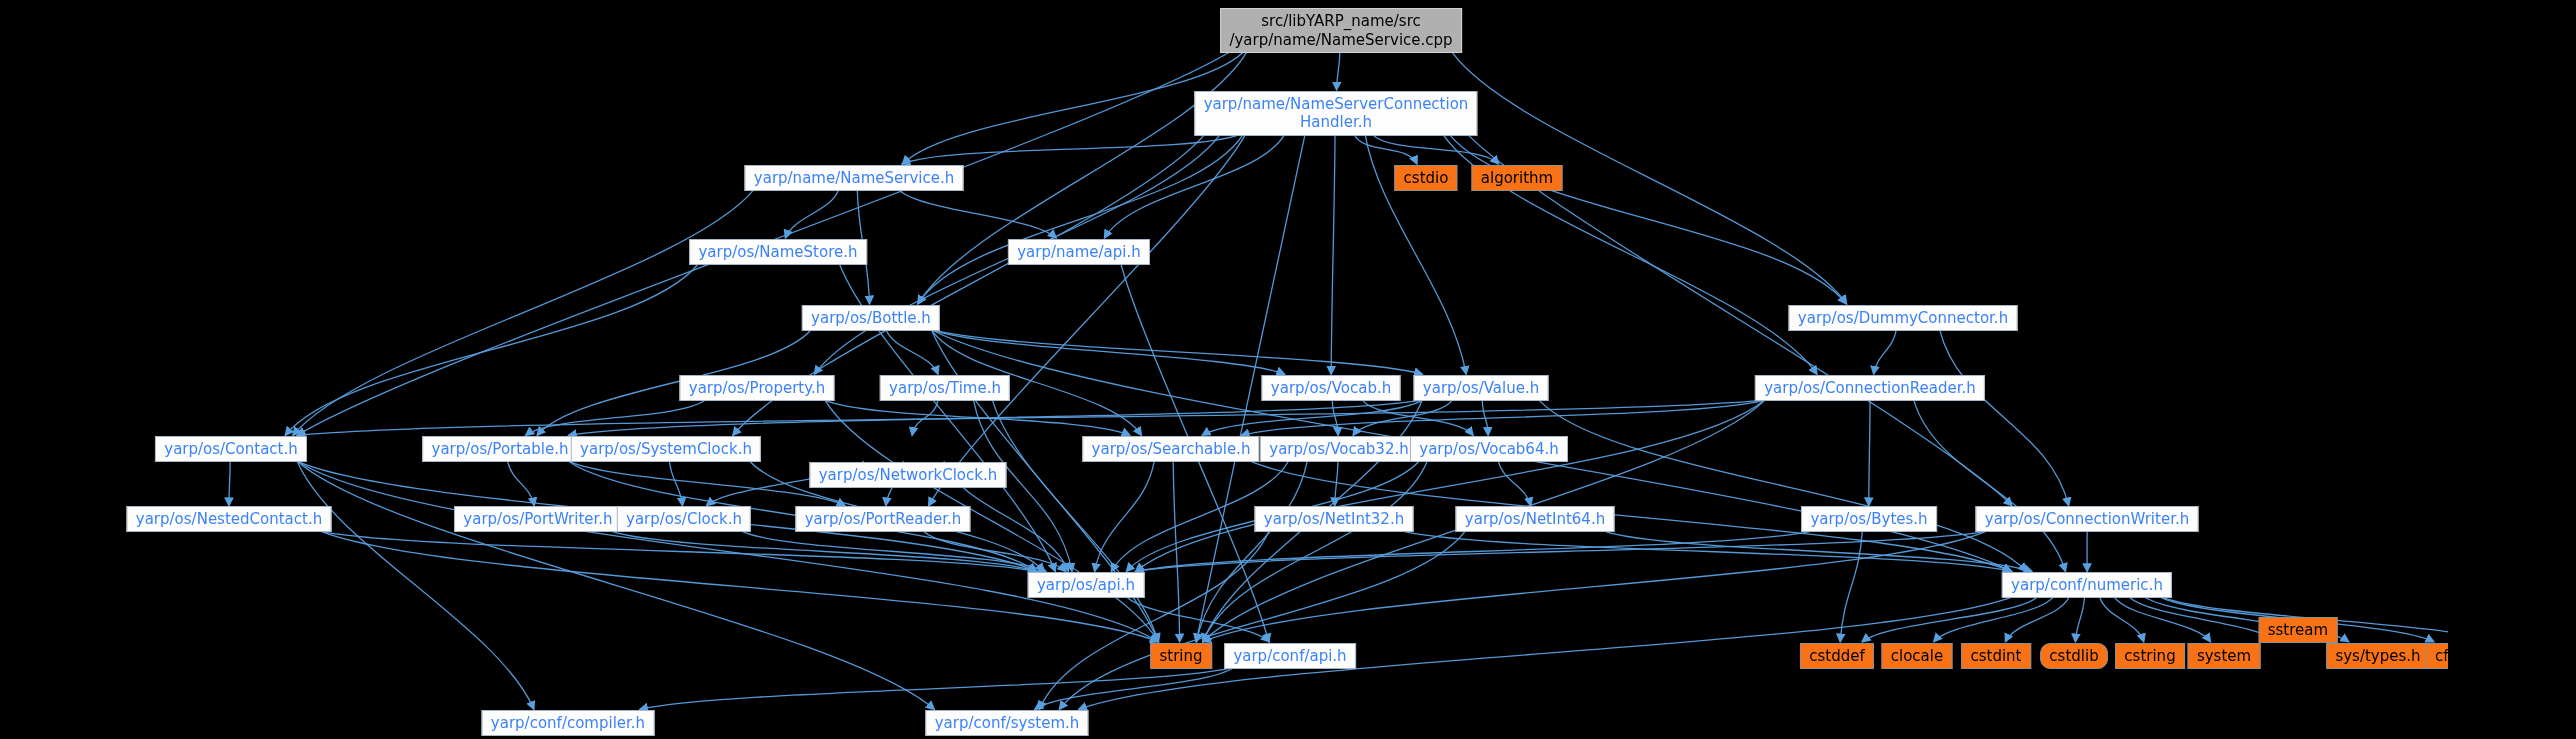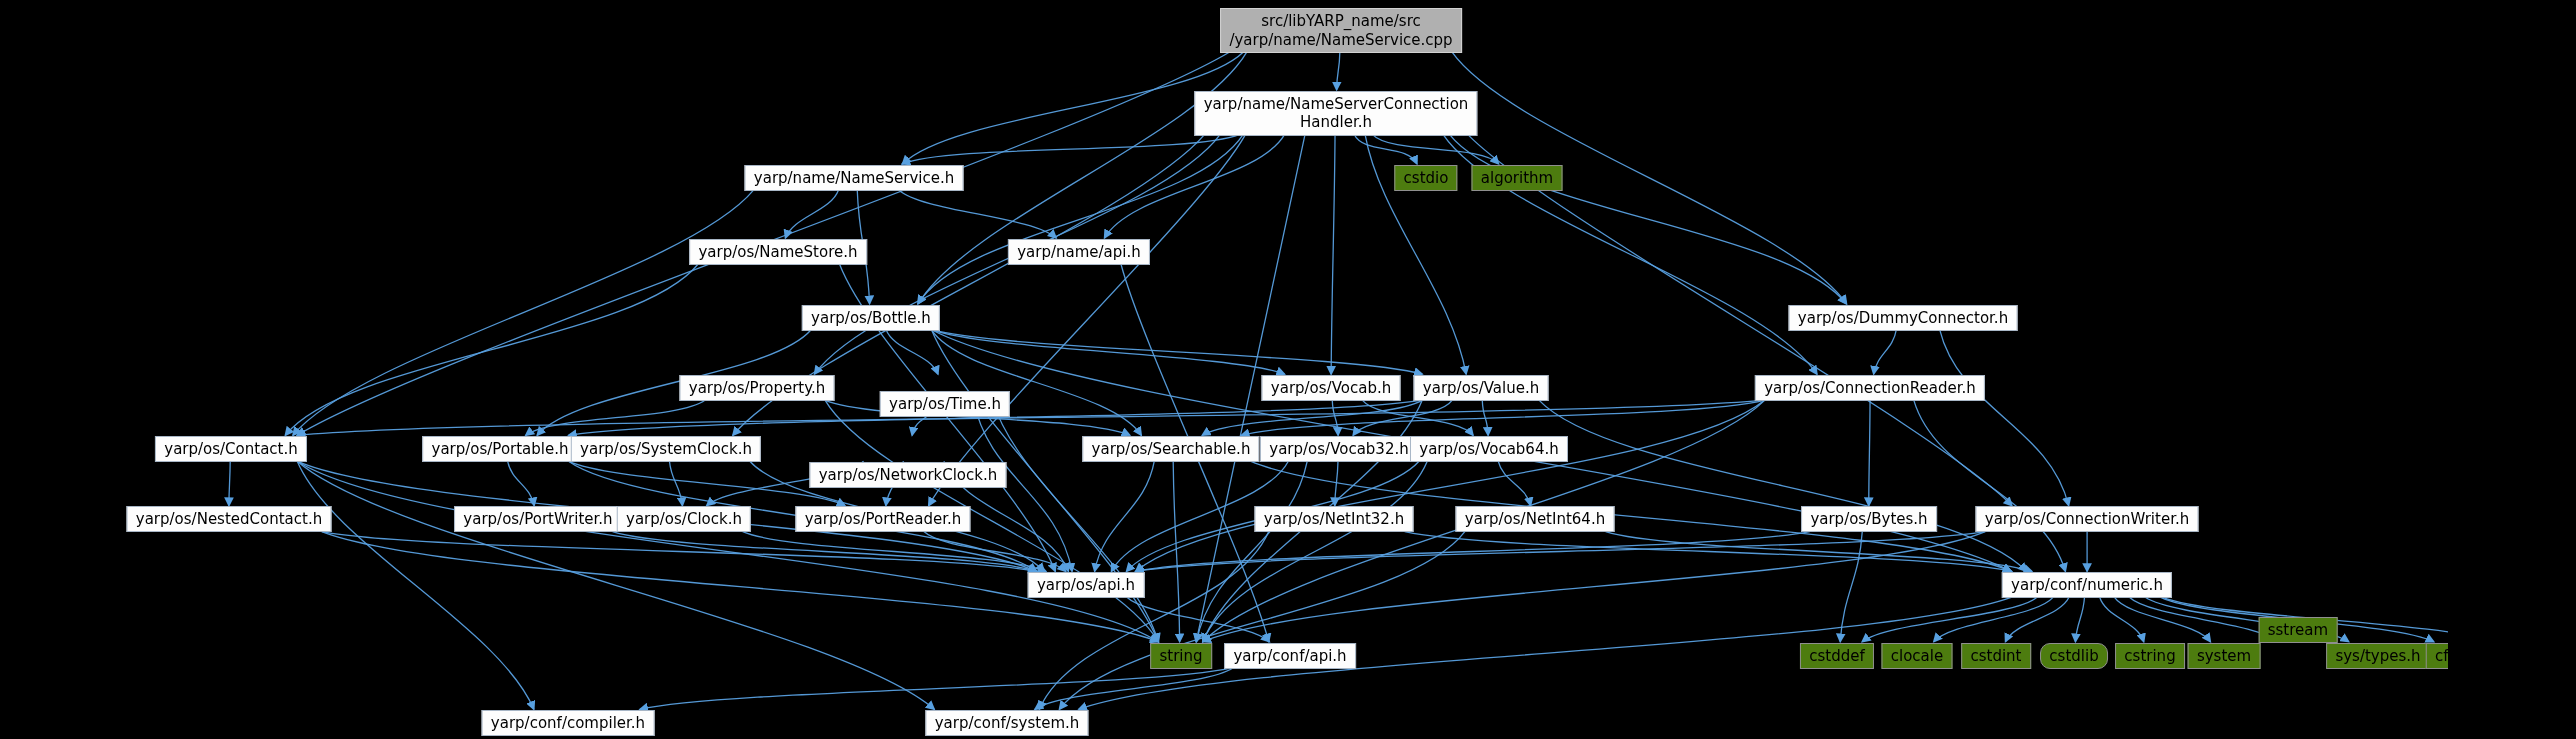--- a/index.html
+++ b/index.html
@@ -16,24 +16,24 @@
     position: absolute;
     transform: translateX(-50%);
     z-index: 2;
     white-space: pre;
     text-align: center;
     font-size: 15px;
     line-height: 18.5px;
     padding: 2.8px 8.3px;
     border: 0.9px solid #a8b6c6;
     background: #fdfdfd;
-    color: #000000;
+    color: #3b82f6;
     box-sizing: border-box;
   }
-  .node.system { background: #4d7c0f; border: 0.9px solid #8f8f8f; color: #000; text-align: center; }
+  .node.system { background: #f97316; border: 0.9px solid #8f8f8f; color: #000; text-align: center; }
   .node.root   { background: #b0b0b0; border: 0.9px solid #d2d2d2; color: #000; }
 </style>
 </head>
 <body>
 
 <div id="stage">
   <svg id="edges" width="2576" height="740" viewBox="0 0 2782 799" xmlns="http://www.w3.org/2000/svg">
     <defs>
       <marker id="arrow" viewBox="0 0 10 10" refX="8.5" refY="5" markerWidth="7.5" markerHeight="7.5" orient="auto">
         <path d="M0,0 L10,5 L0,10 z" fill="#58a0e0"></path>
@@ -152,21 +152,21 @@
     <div class="node header" style="left: 1336px; top: 91px;">yarp/name/NameServerConnection
 Handler.h</div>
     <div class="node system" style="left: 1426px; top: 165px;">cstdio</div>
     <div class="node system" style="left: 1517px; top: 165px;">algorithm</div>
     <div class="node header" style="left: 854px; top: 165px;">yarp/name/NameService.h</div>
     <div class="node header" style="left: 778px; top: 239px;">yarp/os/NameStore.h</div>
     <div class="node header" style="left: 1079px; top: 239px;">yarp/name/api.h</div>
     <div class="node header" style="left: 871px; top: 305px;">yarp/os/Bottle.h</div>
     <div class="node header" style="left: 1903px; top: 305px;">yarp/os/DummyConnector.h</div>
     <div class="node header" style="left: 757px; top: 375px;">yarp/os/Property.h</div>
-    <div class="node header" style="left: 945px; top: 375px; margin-top: 16px;">yarp/os/Time.h</div>
+    <div class="node header" style="left: 945px; top: 375px;">yarp/os/Time.h</div>
     <div class="node header" style="left: 1331px; top: 375px;">yarp/os/Vocab.h</div>
     <div class="node header" style="left: 1481px; top: 375px;">yarp/os/Value.h</div>
     <div class="node header" style="left: 1870px; top: 375px;">yarp/os/ConnectionReader.h</div>
     <div class="node header" style="left: 231px; top: 436px;">yarp/os/Contact.h</div>
     <div class="node header" style="left: 500px; top: 436px;">yarp/os/Portable.h</div>
     <div class="node header" style="left: 666px; top: 436px;">yarp/os/SystemClock.h</div>
     <div class="node header" style="left: 908px; top: 436px; margin-top: 26px;">yarp/os/NetworkClock.h</div>
     <div class="node header" style="left: 1171px; top: 436px;">yarp/os/Searchable.h</div>
     <div class="node header" style="left: 1339px; top: 436px;">yarp/os/Vocab32.h</div>
     <div class="node header" style="left: 1489px; top: 436px;">yarp/os/Vocab64.h</div>

